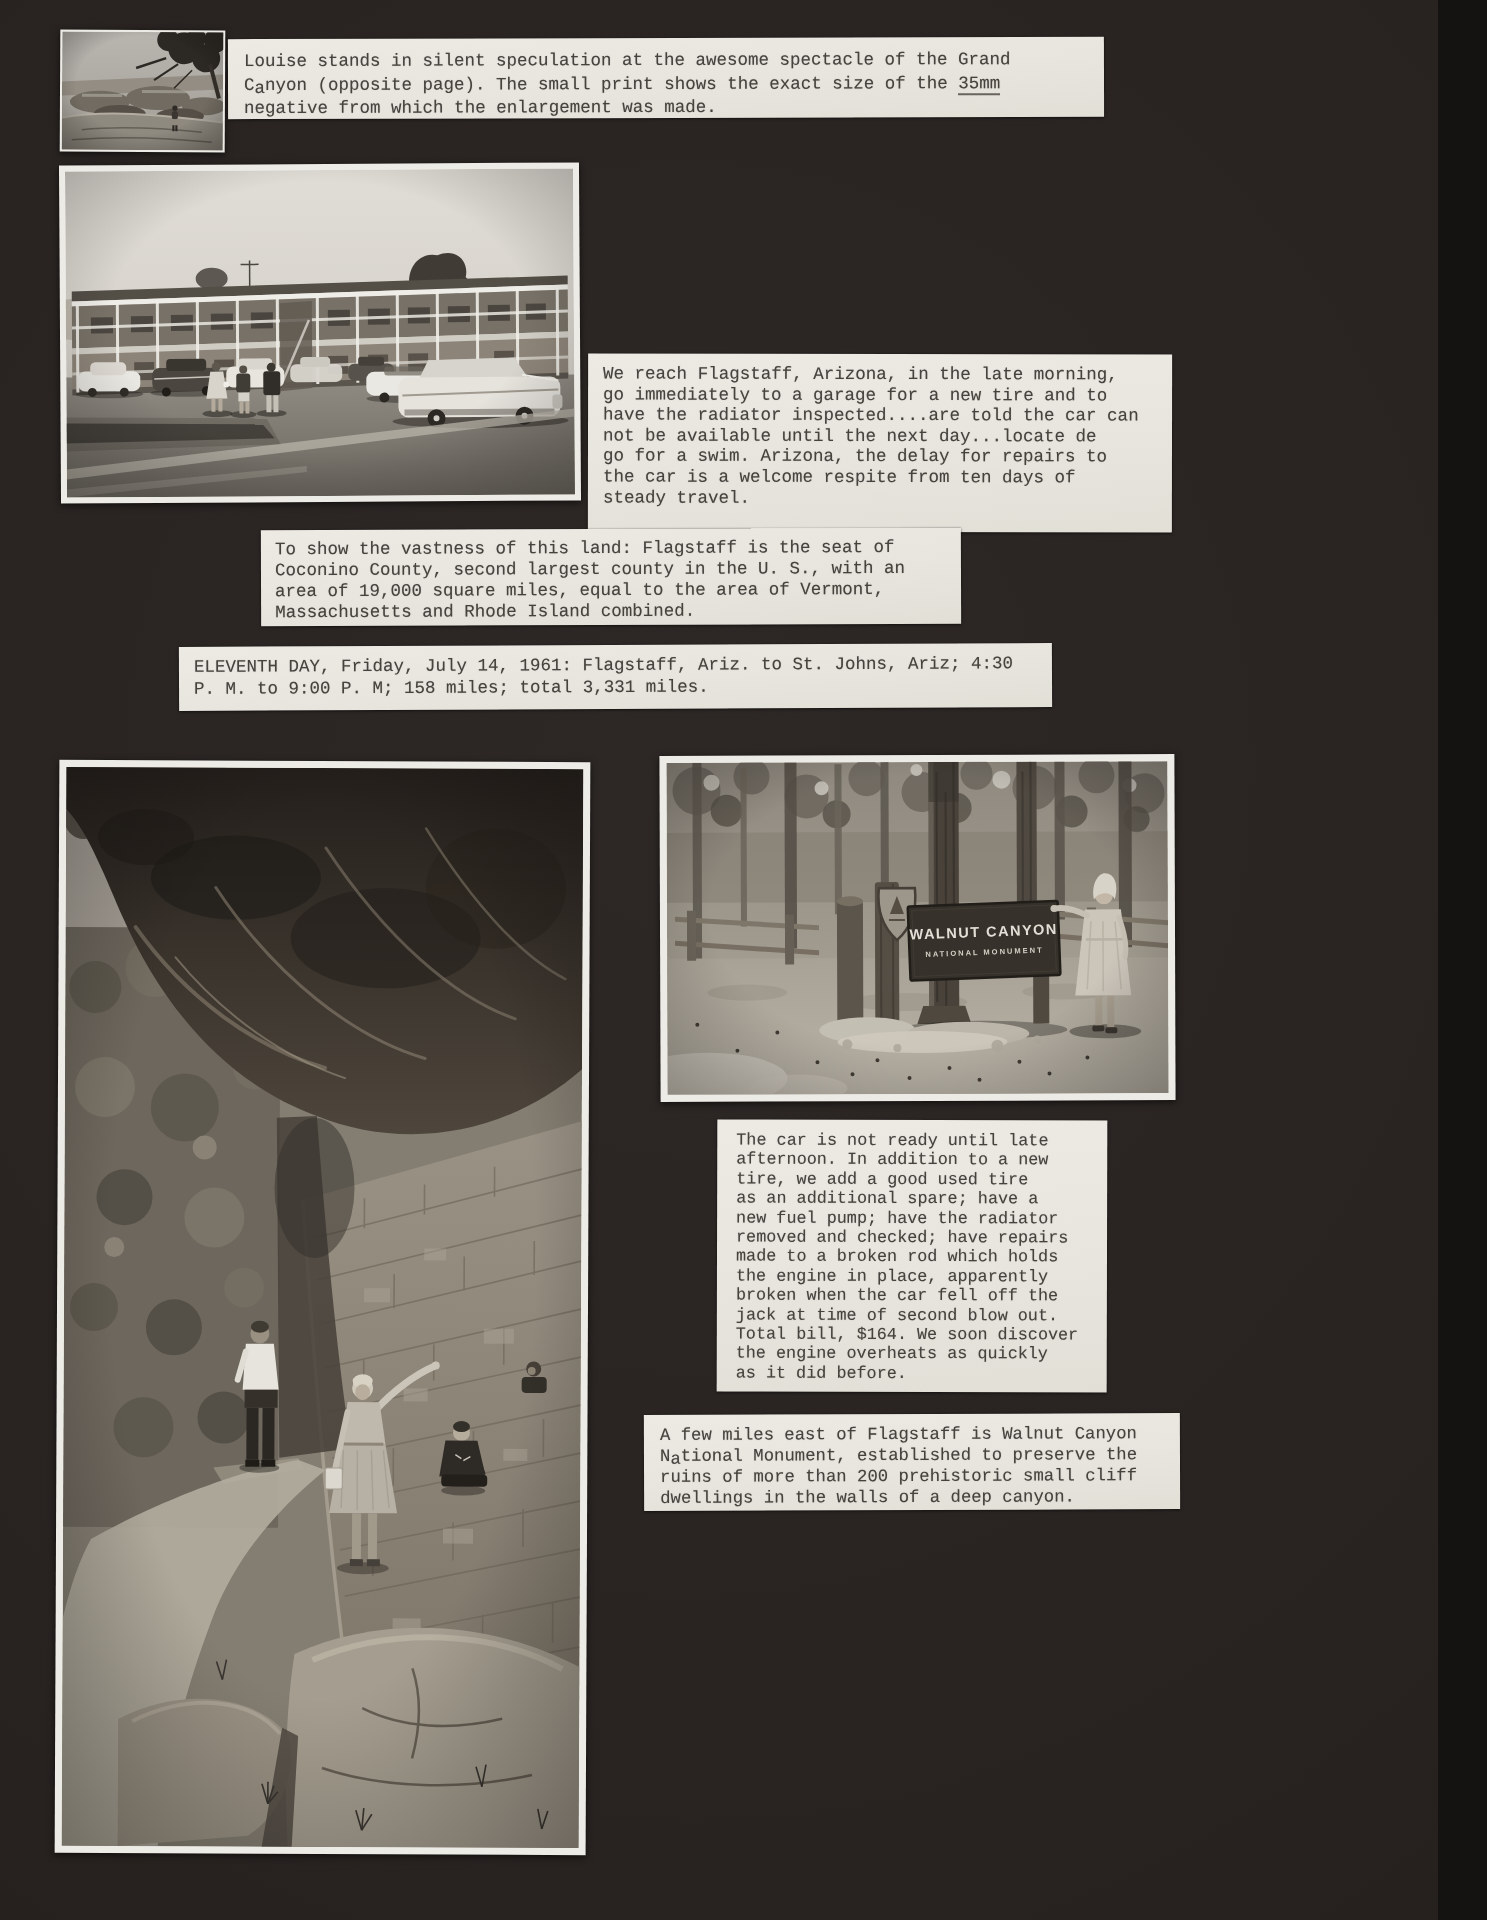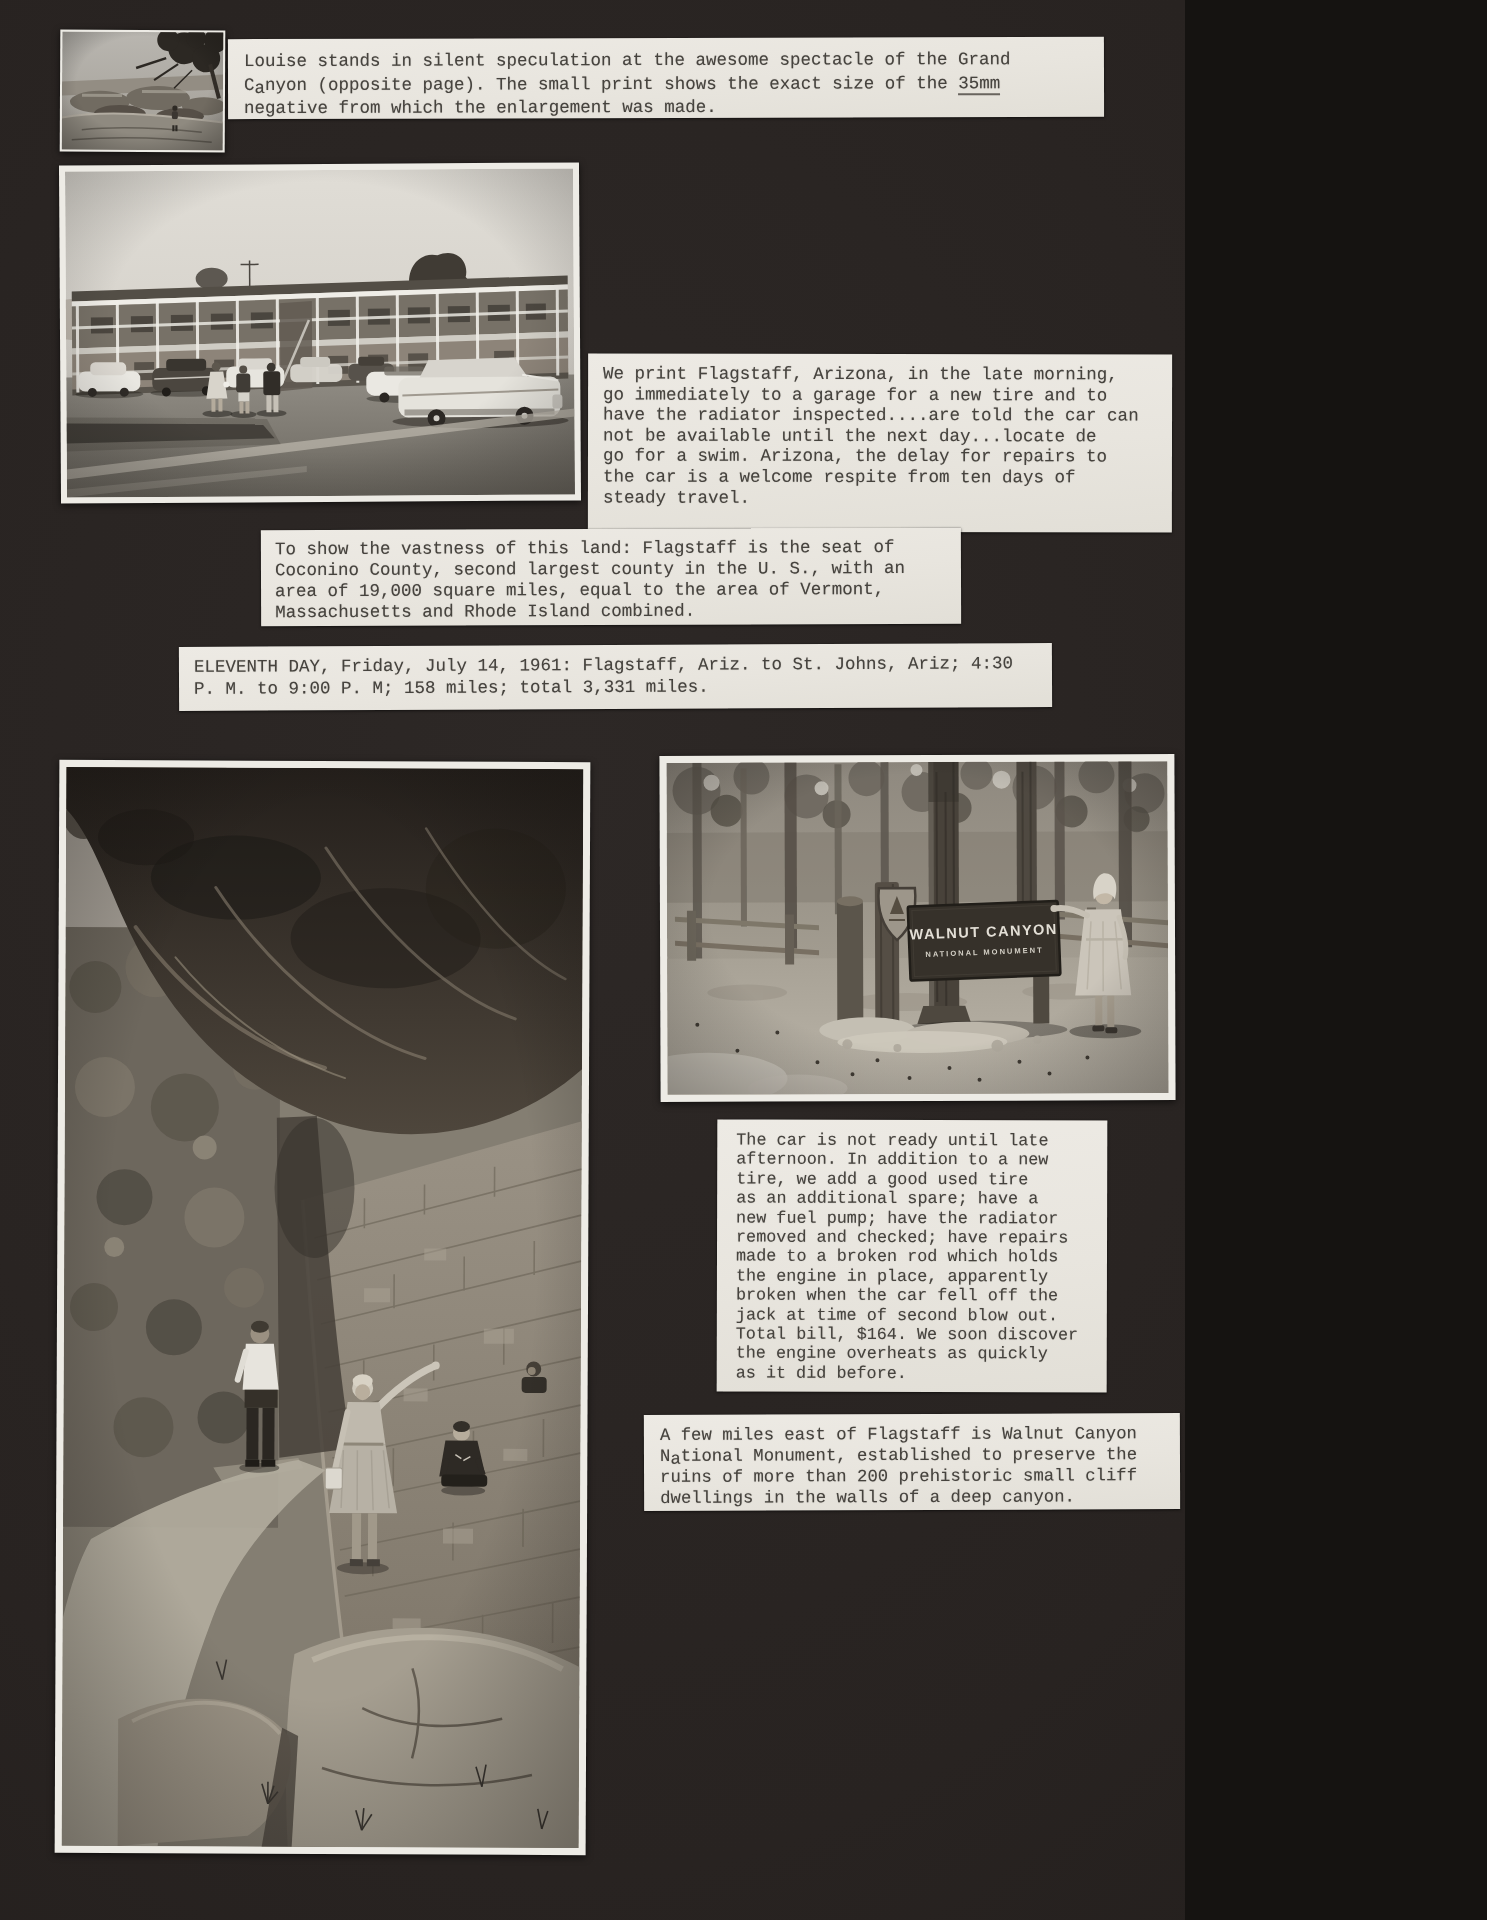--- a/index.html
+++ b/index.html
@@ -1,16 +1,16 @@
 <!DOCTYPE html>
 <html><head>
 <meta charset="utf-8">
 <style>
   html,body{margin:0;padding:0;background:#151311;}
-  .page{position:relative;width:1185px;height:1920px;overflow:hidden;
+  .page{position:relative;width:1438px;height:1920px;overflow:hidden;
     background:radial-gradient(130% 105% at 48% 40%, #2d2826 0%, #282321 55%, #201c1a 100%);
     font-family:"Liberation Mono","DejaVu Sans Mono",monospace;}
   .paper{position:absolute;box-sizing:border-box;
     background:linear-gradient(176deg,#edeae4 0%,#e8e5de 55%,#e2dfd7 100%);
     box-shadow:0 1px 3px rgba(0,0,0,.55),0 0 1px rgba(0,0,0,.5);
     color:#46433e;text-shadow:0 0 1px rgba(70,66,61,.38);}
   .ln{white-space:pre;}
   .low{position:relative;top:3px;}
   .u{border-bottom:2px solid rgba(72,69,63,.8);}
   .photo{position:absolute;box-sizing:border-box;background:#edebe5;
@@ -208,21 +208,21 @@
       </g>
       <polygon points="0,298 508,240 508,248 0,308" fill="#b9b4aa" opacity=".75"></polygon>
       <polygon points="0,318 240,296 240,302 0,326" fill="#a9a49a" opacity=".4"></polygon>
       <polygon points="0,246 200,248 214,274 0,280" fill="#3a3631" opacity=".25"></polygon>
       <polygon points="0,252 196,254 208,268 0,272" fill="#3a3631" opacity=".8"></polygon>
       <rect width="508" height="326" fill="url(#m-vig)"></rect>
     </svg>
   </div>
 
   <div class="paper" style="left:588px;top:354px;width:584px;height:178px;padding:10px 0 0 15px;font-size:17.5px;line-height:20.6px;transform:rotate(.1deg);">
-    <div class="ln">We print Flagstaff, Arizona, in the late morning,</div>
+    <div class="ln">We reach Flagstaff, Arizona, in the late morning,</div>
     <div class="ln">go immediately to a garage for a new tire and to</div>
     <div class="ln">have the radiator inspected....are told the car can</div>
     <div class="ln">not be available until the next day...locate de</div>
     <div class="ln">go for a swim. Arizona, the delay for repairs to</div>
     <div class="ln">the car is a welcome respite from ten days of</div>
     <div class="ln">steady travel.</div>
   </div>
 
   <div class="paper" style="left:261px;top:529px;width:700px;height:96px;padding:9px 0 0 14px;font-size:17.5px;line-height:21px;transform:rotate(-.2deg);">
     <div class="ln">To show the vastness of this land: Flagstaff is the seat of</div>

